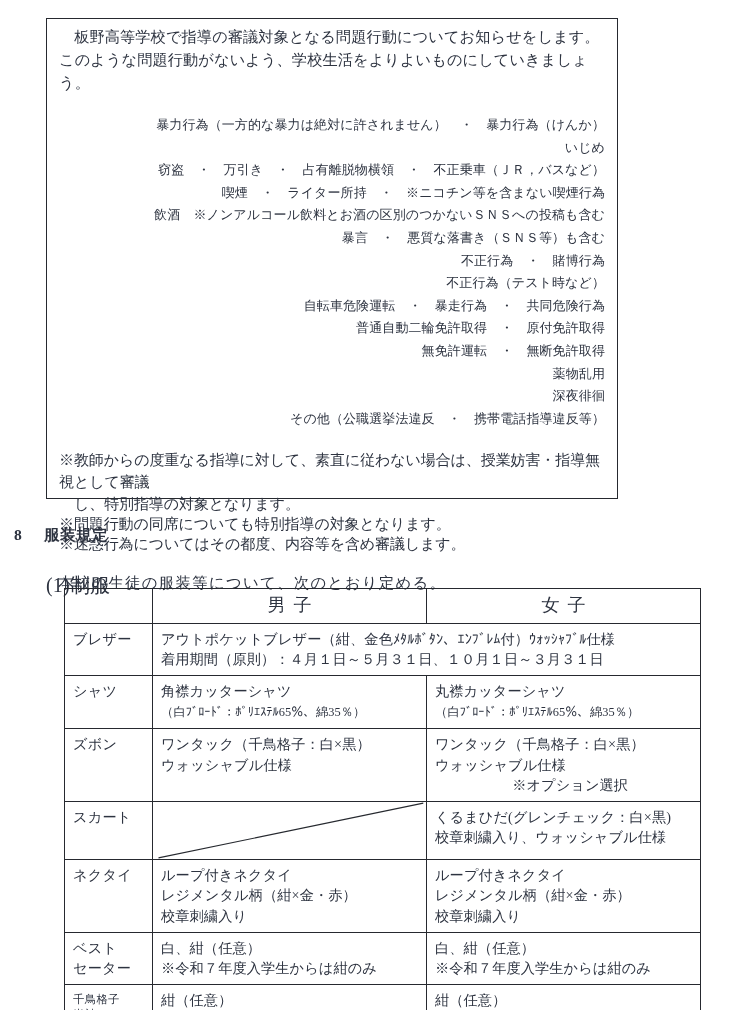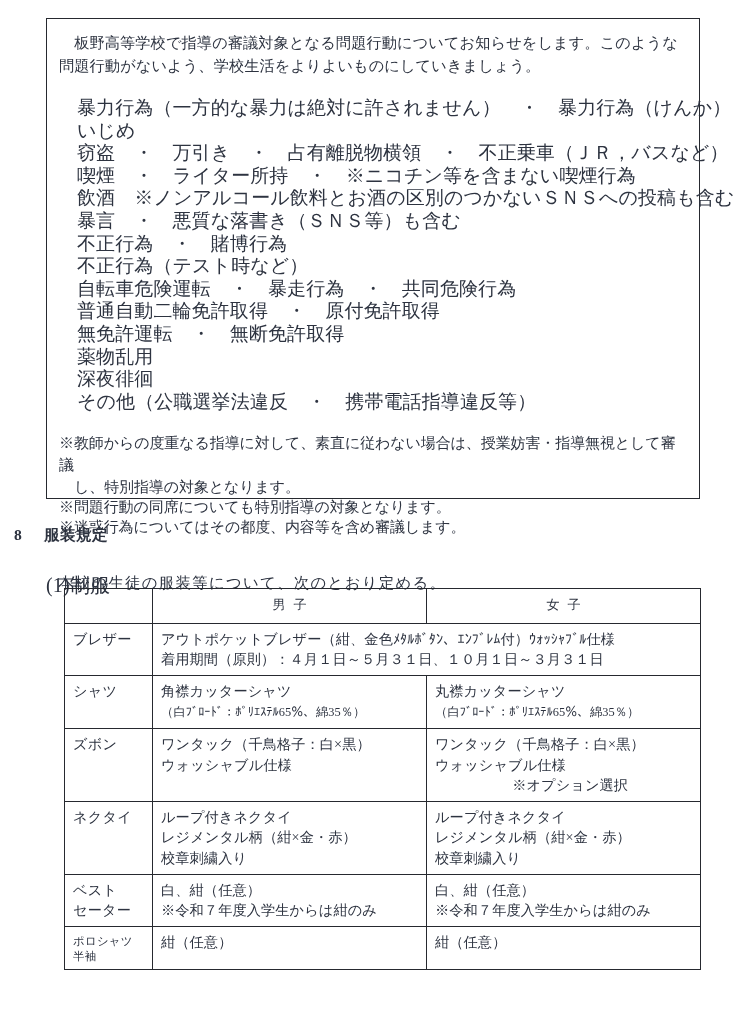--- a/index.html
+++ b/index.html
@@ -21,47 +21,48 @@
     width: 735px;
     height: 1010px;
     box-sizing: border-box;
   }
 
   
   .notice-box {
     position: absolute;
     left: 46px;
     top: 18px;
-    width: 654px;
+    width: 572px;
     height: 481px;
     box-sizing: border-box;
     border: 1.6px solid #26292f;
-    padding: 10px 12px 6px 12px;
+    padding: 4px 12px 6px 12px;
   }
 
   .notice-intro {
     font-size: 15.2px;
     line-height: 23px;
     text-indent: 1em;
     letter-spacing: 0.1px;
     margin: 2px 0 0 0;
   }
 
   .behavior-list {
     margin: 0;
     padding: 0;
     list-style: none;
     margin-top: 20px;
   }
   .behavior-list li {
-    font-size: 19px;
+    font-size: 13px;
     line-height: 22.6px;
     padding-left: 18px;
     white-space: nowrap;
     letter-spacing: 0.1px;
+    text-align: right;
   }
 
   .notes-list {
     margin: 0;
     padding: 0;
     list-style: none;
     margin-top: 19px;
   }
   .notes-list li {
     font-size: 15px;
@@ -121,21 +122,21 @@
     line-height: 20.6px;
     font-weight: normal;
     letter-spacing: 0.1px;
   }
   .col-label { width: 88px; }
   .col-boys  { width: 274px; }
   .col-girls { width: 274px; }
 
   .uniform-table th.hdr {
     text-align: center;
-    font-size: 13px;
+    font-size: 18px;
     padding: 6px 0 7px 0;
     letter-spacing: 8px;
     text-indent: 8px;
   }
   .uniform-table td.rowlabel {
     white-space: nowrap;
     letter-spacing: 0.2px;
   }
   .uniform-table td.rowlabel.small {
     font-size: 11.4px;
@@ -248,20 +249,32 @@
           <span>ワンタック（千鳥格子：白×黒）</span><br>
           <span>ウォッシャブル仕様</span>
         </td>
         <td>
           <span>ワンタック（千鳥格子：白×黒）</span><br>
           <span>ウォッシャブル仕様</span>
           <span class="indent-note">※オプション選択</span>
         </td>
       </tr>
 
+      <tr>
+        <td class="rowlabel">スカート</td>
+        <td class="diag-cell">
+          <svg viewBox="0 0 100 100" preserveAspectRatio="none">
+            <line x1="2" y1="98" x2="99" y2="2" stroke="#26292f" stroke-width="1.1" vector-effect="non-scaling-stroke"></line>
+          </svg>
+        </td>
+        <td>
+          <span>くるまひだ(グレンチェック：白×黒)</span><br>
+          <span>校章刺繍入り、ウォッシャブル仕様</span>
+        </td>
+      </tr>
 
       <tr>
         <td class="rowlabel">ネクタイ</td>
         <td>
           <span>ループ付きネクタイ</span><br>
           <span>レジメンタル柄（紺×金・赤）</span><br>
           <span>校章刺繍入り</span>
         </td>
         <td>
           <span>ループ付きネクタイ</span><br>
@@ -280,21 +293,21 @@
           <span>※令和７年度入学生からは紺のみ</span>
         </td>
         <td>
           <span>白、紺（任意）</span><br>
           <span>※令和７年度入学生からは紺のみ</span>
         </td>
       </tr>
 
       <tr>
         <td class="rowlabel small">
-          <span>ポロシャツ</span><br>
+          <span>千鳥格子</span><br>
           <span>半袖</span>
         </td>
         <td class="cell-small">
           <span>紺（任意）</span><br>
           
         </td>
         <td class="cell-small">
           <span>紺（任意）</span><br>
           
         </td>

